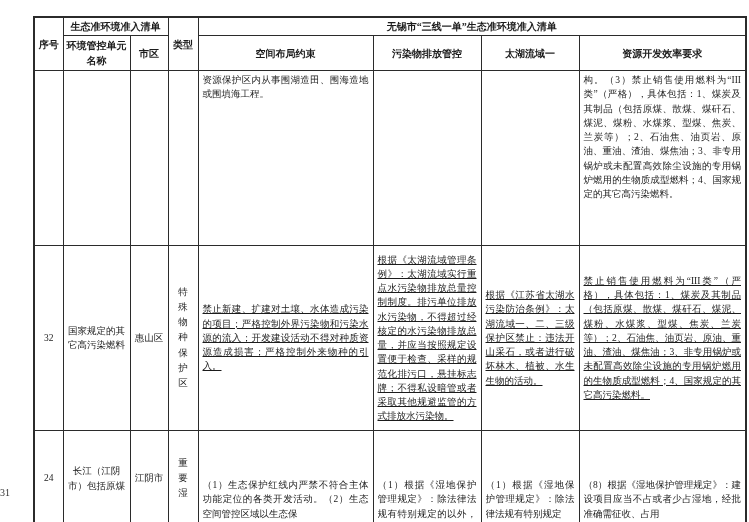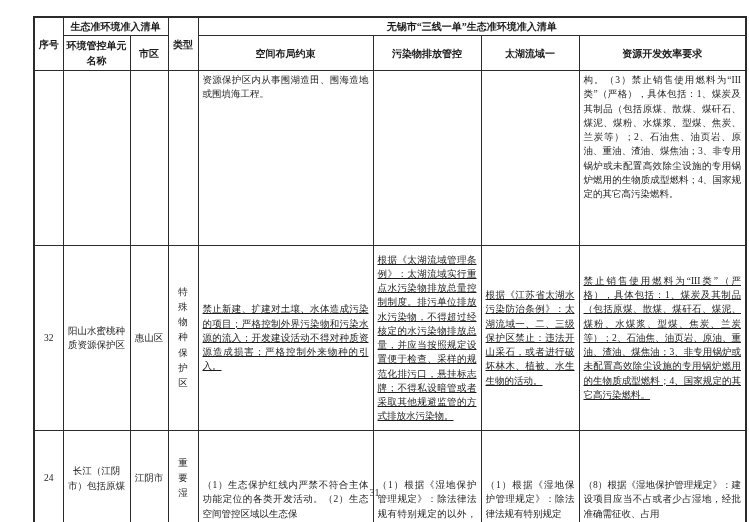--- a/index.html
+++ b/index.html
@@ -50,21 +50,20 @@
     margin:0 auto;
     word-break:break-all;
     line-height:1.6;
     text-align:center;
   }
   .clip{max-height:46px;overflow:hidden;margin-top:45px;}
   .pageno{
     position:absolute;
     left:0;right:0;
     top:487px;
-    text-align:center;
     font-size:10px;
     color:#333;
   }
 </style>
 </head>
 <body>
 
 <div class="page">
 
   <table class="grid">
@@ -103,21 +102,21 @@
             <div class="vtext"></div>
           </td>
       <td class="txt-top">资源保护区内从事围湖造田、围海造地或围填海工程。</td>
       <td class="txt-top"></td>
       <td class="txt-top"></td>
       <td class="txt-top">构。（3）禁止销售使用燃料为“III类”（严格），具体包括：1、煤炭及其制品（包括原煤、散煤、煤矸石、煤泥、煤粉、水煤浆、型煤、焦炭、兰炭等）；2、石油焦、油页岩、原油、重油、渣油、煤焦油；3、非专用锅炉或未配置高效除尘设施的专用锅炉燃用的生物质成型燃料；4、国家规定的其它高污染燃料。</td>
     </tr>
 
     <tr class="r1">
       <td class="center">32</td>
-      <td class="center">阳山水蜜桃种质资源保护区</td>
+      <td class="center">国家规定的其它高污染燃料</td>
       <td class="center">惠山区</td>
       <td class="type-cell">
             <div class="vtext">特殊物种保护区</div>
           </td>
       <td class="txt">禁止新建、扩建对土壤、水体造成污染的项目；严格控制外界污染物和污染水源的流入；开发建设活动不得对种质资源造成损害；严格控制外来物种的引入。</td>
       <td class="txt">根据《太湖流域管理条例》：太湖流域实行重点水污染物排放总量控制制度。排污单位排放水污染物，不得超过经核定的水污染物排放总量，并应当按照规定设置便于检查、采样的规范化排污口，悬挂标志牌；不得私设暗管或者采取其他规避监管的方式排放水污染物。</td>
       <td class="txt">根据《江苏省太湖水污染防治条例》：太湖流域一、二、三级保护区禁止：违法开山采石，或者进行破坏林木、植被、水生生物的活动。</td>
       <td class="txt">禁止销售使用燃料为“III类”（严格），具体包括：1、煤炭及其制品（包括原煤、散煤、煤矸石、煤泥、煤粉、水煤浆、型煤、焦炭、兰炭等）；2、石油焦、油页岩、原油、重油、渣油、煤焦油；3、非专用锅炉或未配置高效除尘设施的专用锅炉燃用的生物质成型燃料；4、国家规定的其它高污染燃料。</td>
     </tr>
 

